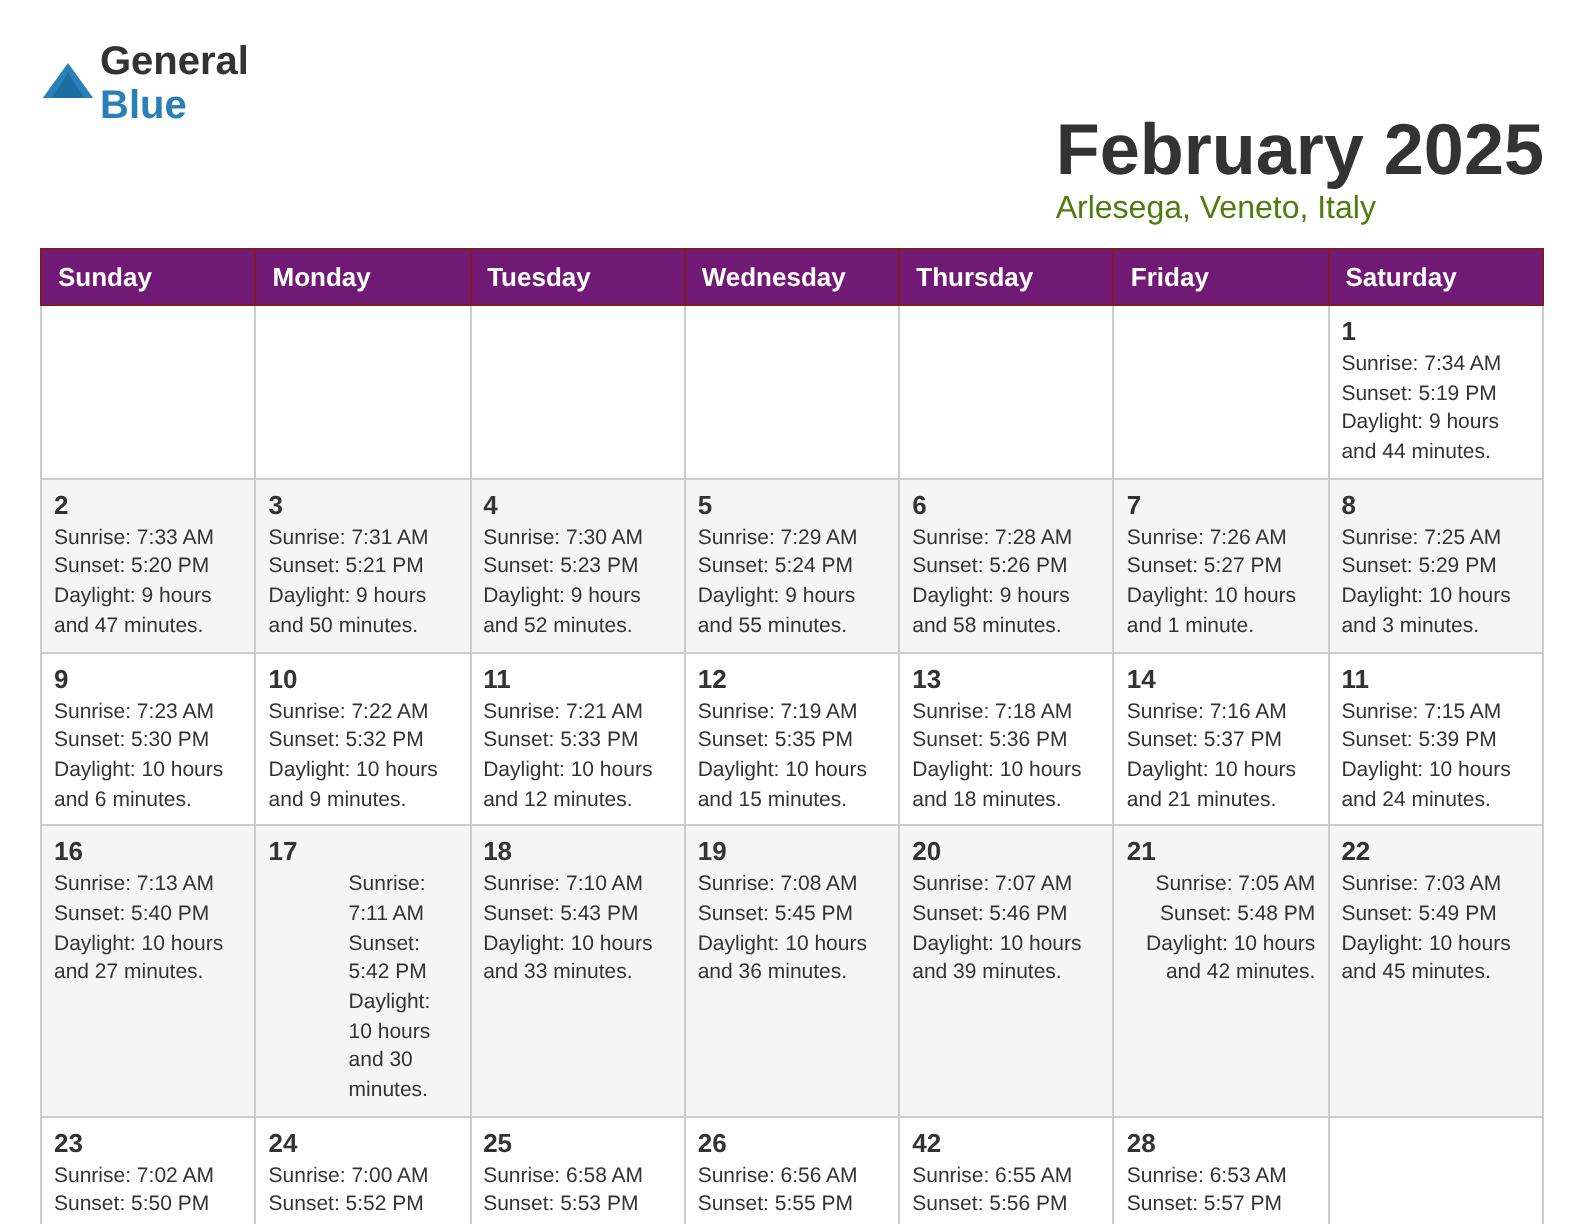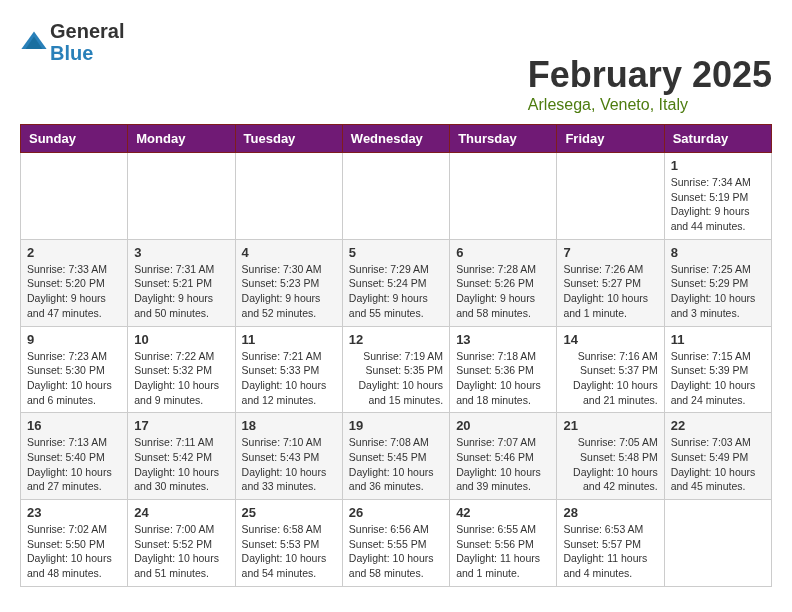--- a/index.html
+++ b/index.html
@@ -183,53 +183,53 @@
 Daylight: 10 hours and 9 minutes.</div>
         </td>
         <td>
           <span class="day-number">11</span>
           <div class="day-info" style="white-space: pre-line;">Sunrise: 7:21 AM
 Sunset: 5:33 PM
 Daylight: 10 hours and 12 minutes.</div>
         </td>
         <td>
           <span class="day-number">12</span>
-          <div class="day-info" style="white-space: pre-line; text-align: right;">Sunrise: 7:19 AM
+          <div class="day-info" style="white-space: pre-line;">Sunrise: 7:19 AM
 Sunset: 5:35 PM
 Daylight: 10 hours and 15 minutes.</div>
         </td>
         <td>
           <span class="day-number">13</span>
           <div class="day-info" style="white-space: pre-line;">Sunrise: 7:18 AM
 Sunset: 5:36 PM
 Daylight: 10 hours and 18 minutes.</div>
         </td>
         <td>
           <span class="day-number">14</span>
-          <div class="day-info" style="white-space: pre-line; text-align: right;">Sunrise: 7:16 AM
+          <div class="day-info" style="white-space: pre-line;">Sunrise: 7:16 AM
 Sunset: 5:37 PM
 Daylight: 10 hours and 21 minutes.</div>
         </td>
         <td>
           <span class="day-number">11</span>
           <div class="day-info" style="white-space: pre-line;">Sunrise: 7:15 AM
 Sunset: 5:39 PM
 Daylight: 10 hours and 24 minutes.</div>
         </td>
       </tr>
       <tr>
         <td>
           <span class="day-number">16</span>
           <div class="day-info" style="white-space: pre-line;">Sunrise: 7:13 AM
 Sunset: 5:40 PM
 Daylight: 10 hours and 27 minutes.</div>
         </td>
         <td>
           <span class="day-number">17</span>
-          <div class="day-info" style="white-space: pre-line;">Sunrise: 7:11 AM
+          <div class="day-info" style="white-space: pre-line; margin-left: 40px;">Sunrise: 7:11 AM
 Sunset: 5:42 PM
 Daylight: 10 hours and 30 minutes.</div>
         </td>
         <td>
           <span class="day-number">18</span>
           <div class="day-info" style="white-space: pre-line;">Sunrise: 7:10 AM
 Sunset: 5:43 PM
 Daylight: 10 hours and 33 minutes.</div>
         </td>
         <td>

